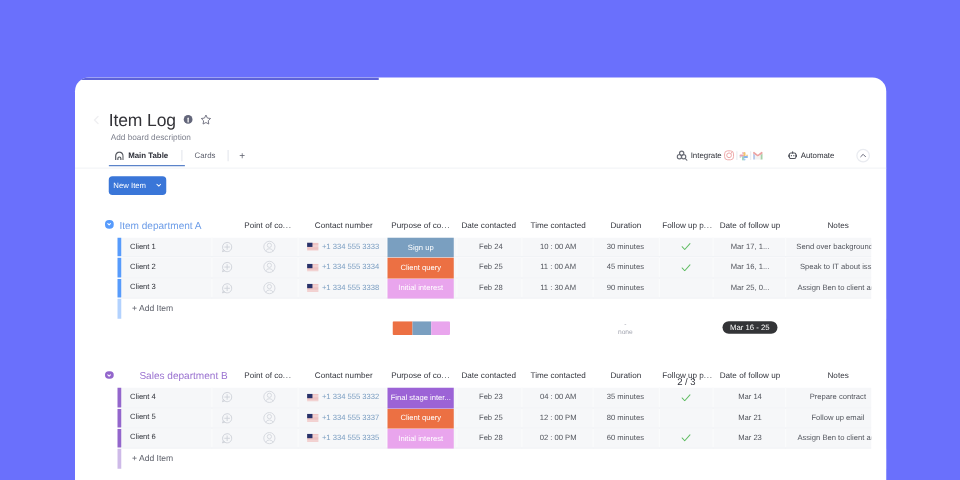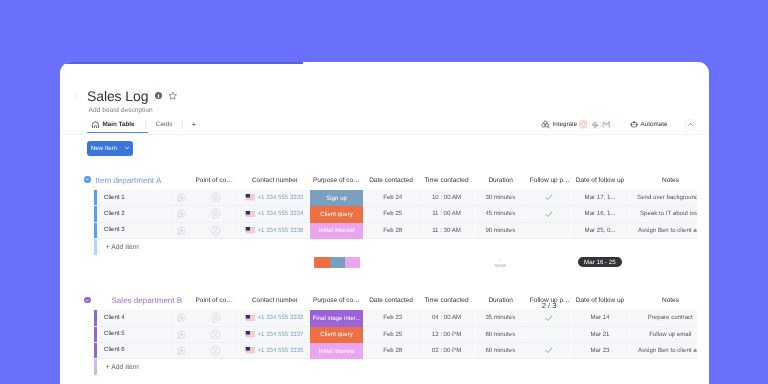--- a/index.html
+++ b/index.html
@@ -85,21 +85,21 @@
 <div class="card">
   <div class="progressbar"></div>
 
   <div class="collapse-handle">
     <svg width="14" height="14" viewBox="0 0 14 14" fill="none">
       <path d="M8.4 4.2 L5.6 7 L8.4 9.8" stroke="#f0f0f2" stroke-width="1.2" stroke-linecap="round" stroke-linejoin="round"></path>
     </svg>
   </div>
 
   <div class="title-row">
-    <div class="board-title">Sales Log</div>
+    <div class="board-title">Item Log</div>
     <div class="info-dot"></div>
     <svg class="star-ic" viewBox="0 0 12 12" fill="none">
       <path d="M6 1.3 L7.45 4.35 L10.7 4.8 L8.35 7.1 L8.9 10.4 L6 8.85 L3.1 10.4 L3.65 7.1 L1.3 4.8 L4.55 4.35 Z" stroke="#676879" stroke-width="0.9" stroke-linejoin="round"></path>
     </svg>
   </div>
   <div class="board-desc">Add board description</div>
 
   <div class="tabs">
     <div class="tab active">
       <svg width="7" height="7.5" viewBox="0 0 14 15" fill="none">

